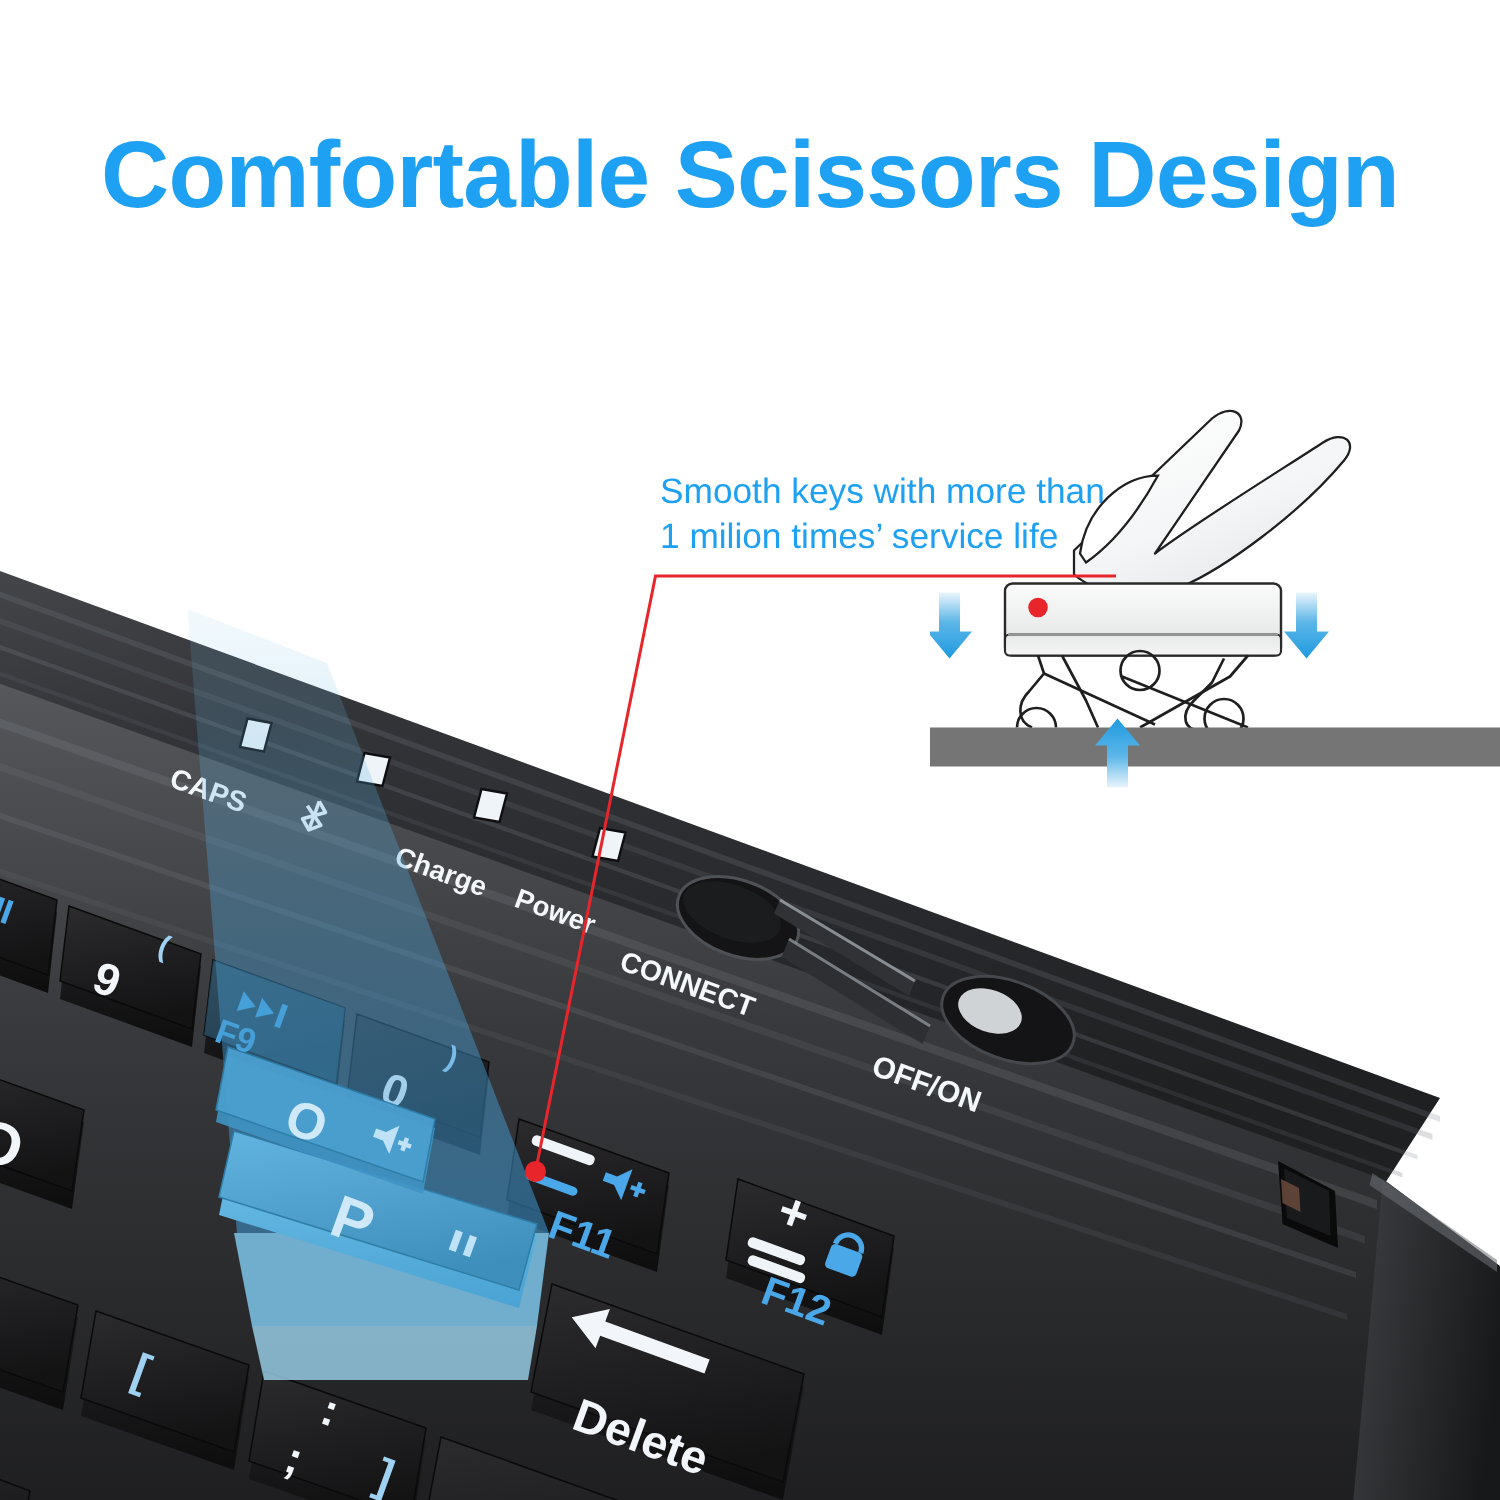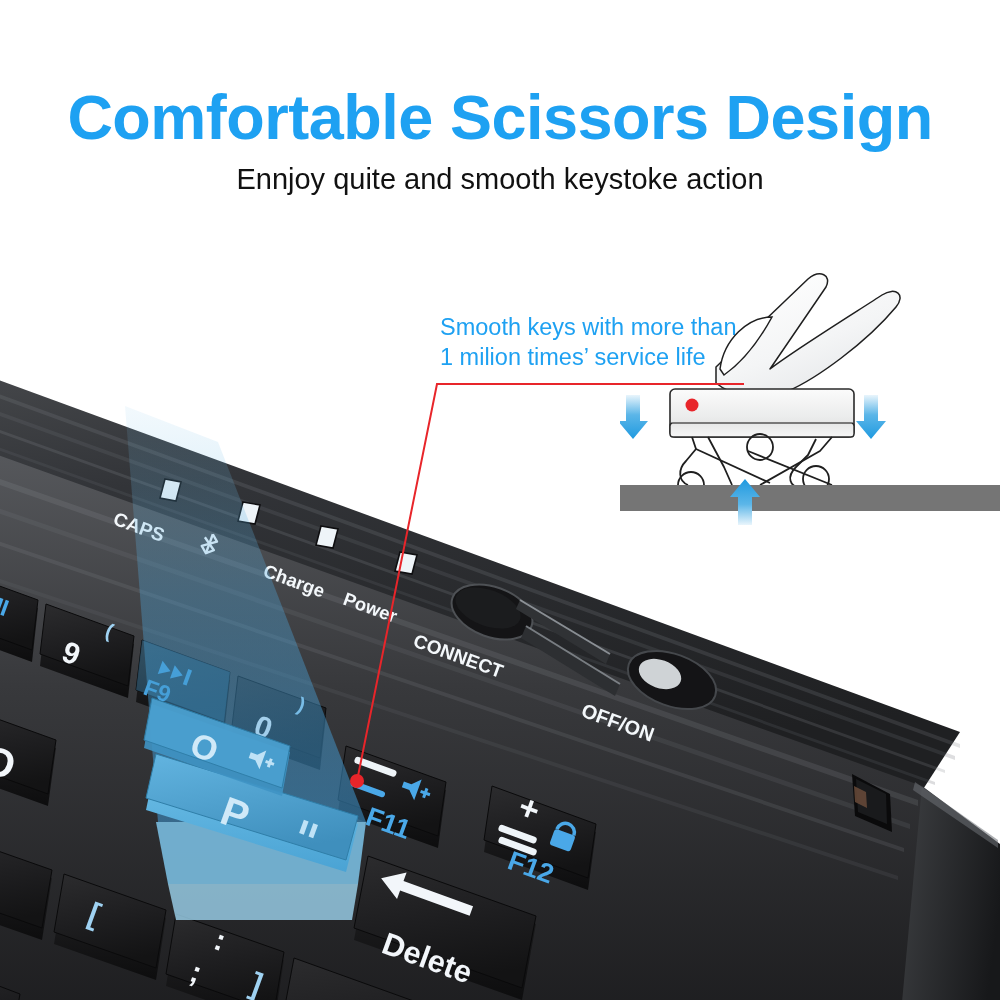--- a/index.html
+++ b/index.html
@@ -94,21 +94,20 @@
   .key-blue  { fill: #4aa8e8; }
   .key-blue-lt { fill: #9fd2f2; }
 </style>
 </head>
 <body>
 
 <div id="stage">
 
   <div id="title">Comfortable Scissors Design</div>
 
-  <div id="subtitle">Ennjoy quite and smooth keystoke action</div>
 
   <div id="keyboard">
     <svg width="1040" height="760" viewBox="0 0 1040 760">
       <defs>
         <linearGradient id="bodyTop" x1="0" y1="0" x2="0.25" y2="1">
           <stop offset="0%" stop-color="#4a4c4f"></stop>
           <stop offset="35%" stop-color="#323438"></stop>
           <stop offset="100%" stop-color="#1f2022"></stop>
         </linearGradient>
         <linearGradient id="bodyFront" x1="0" y1="0" x2="0" y2="1">

